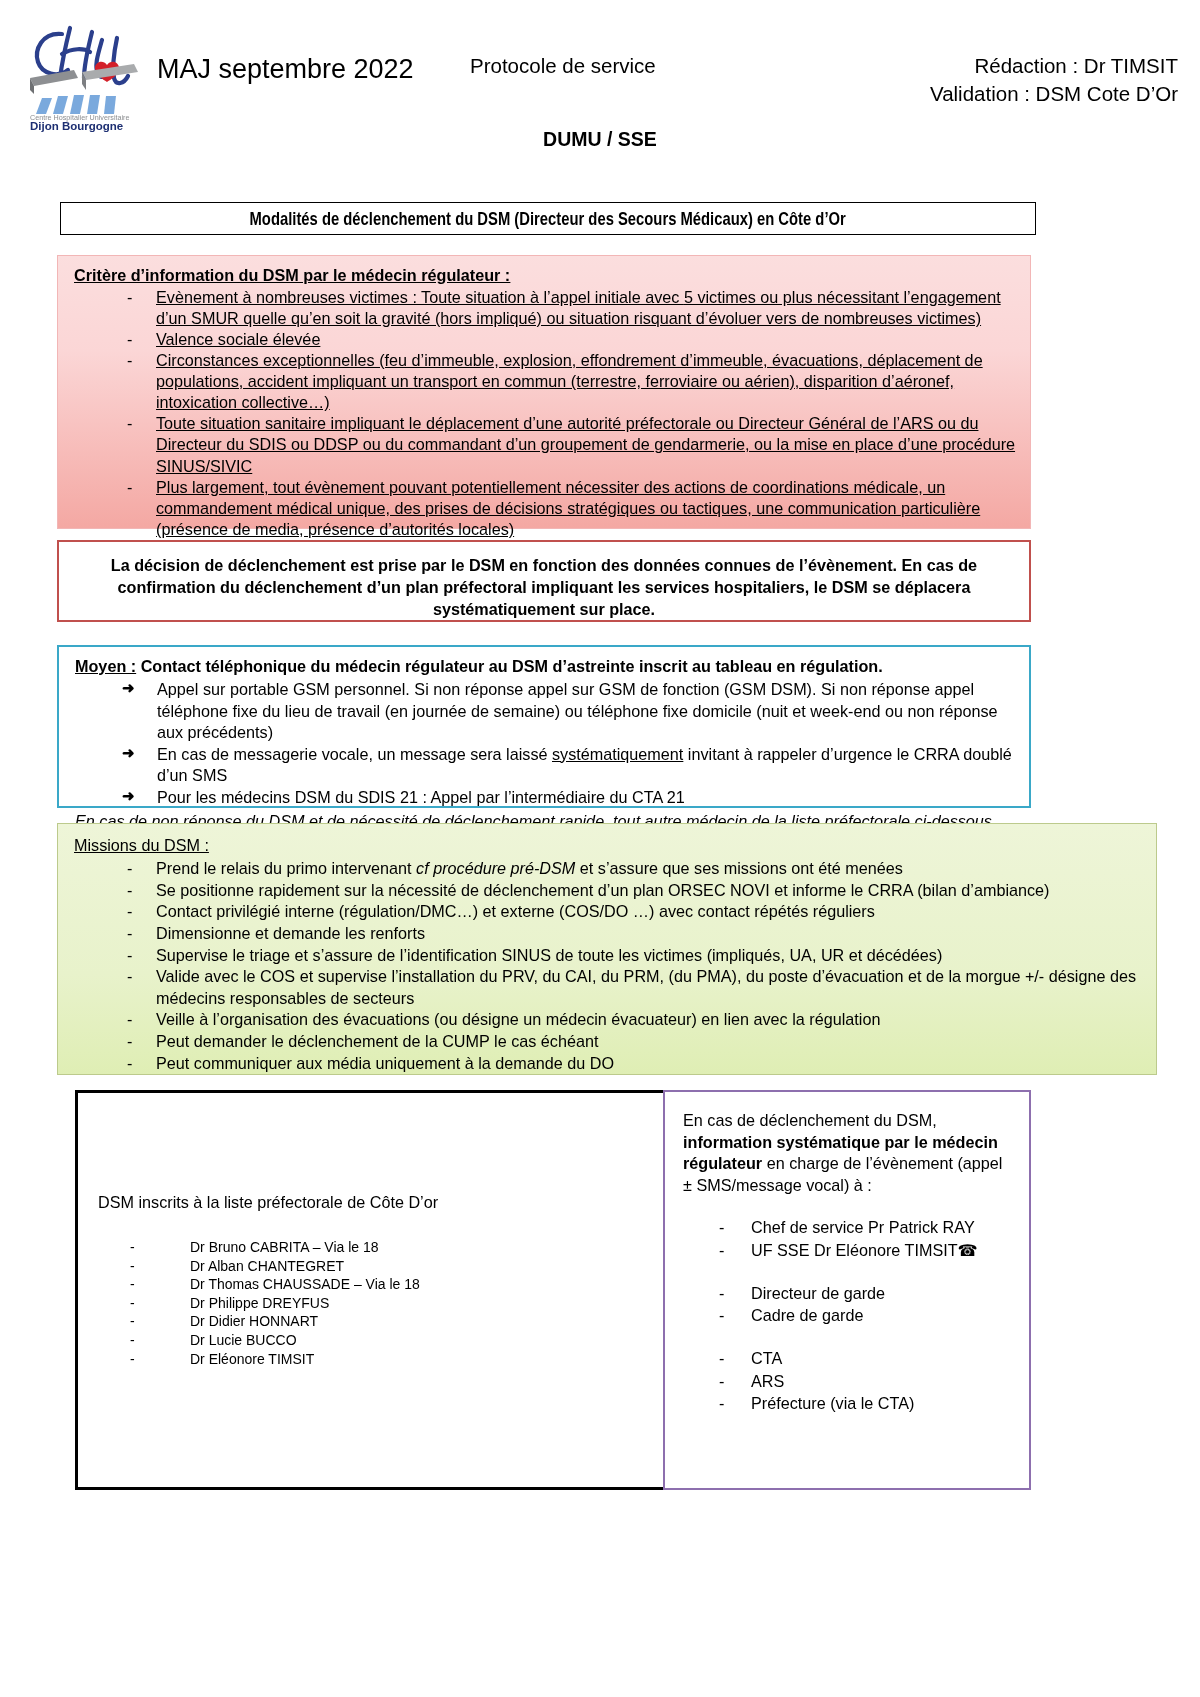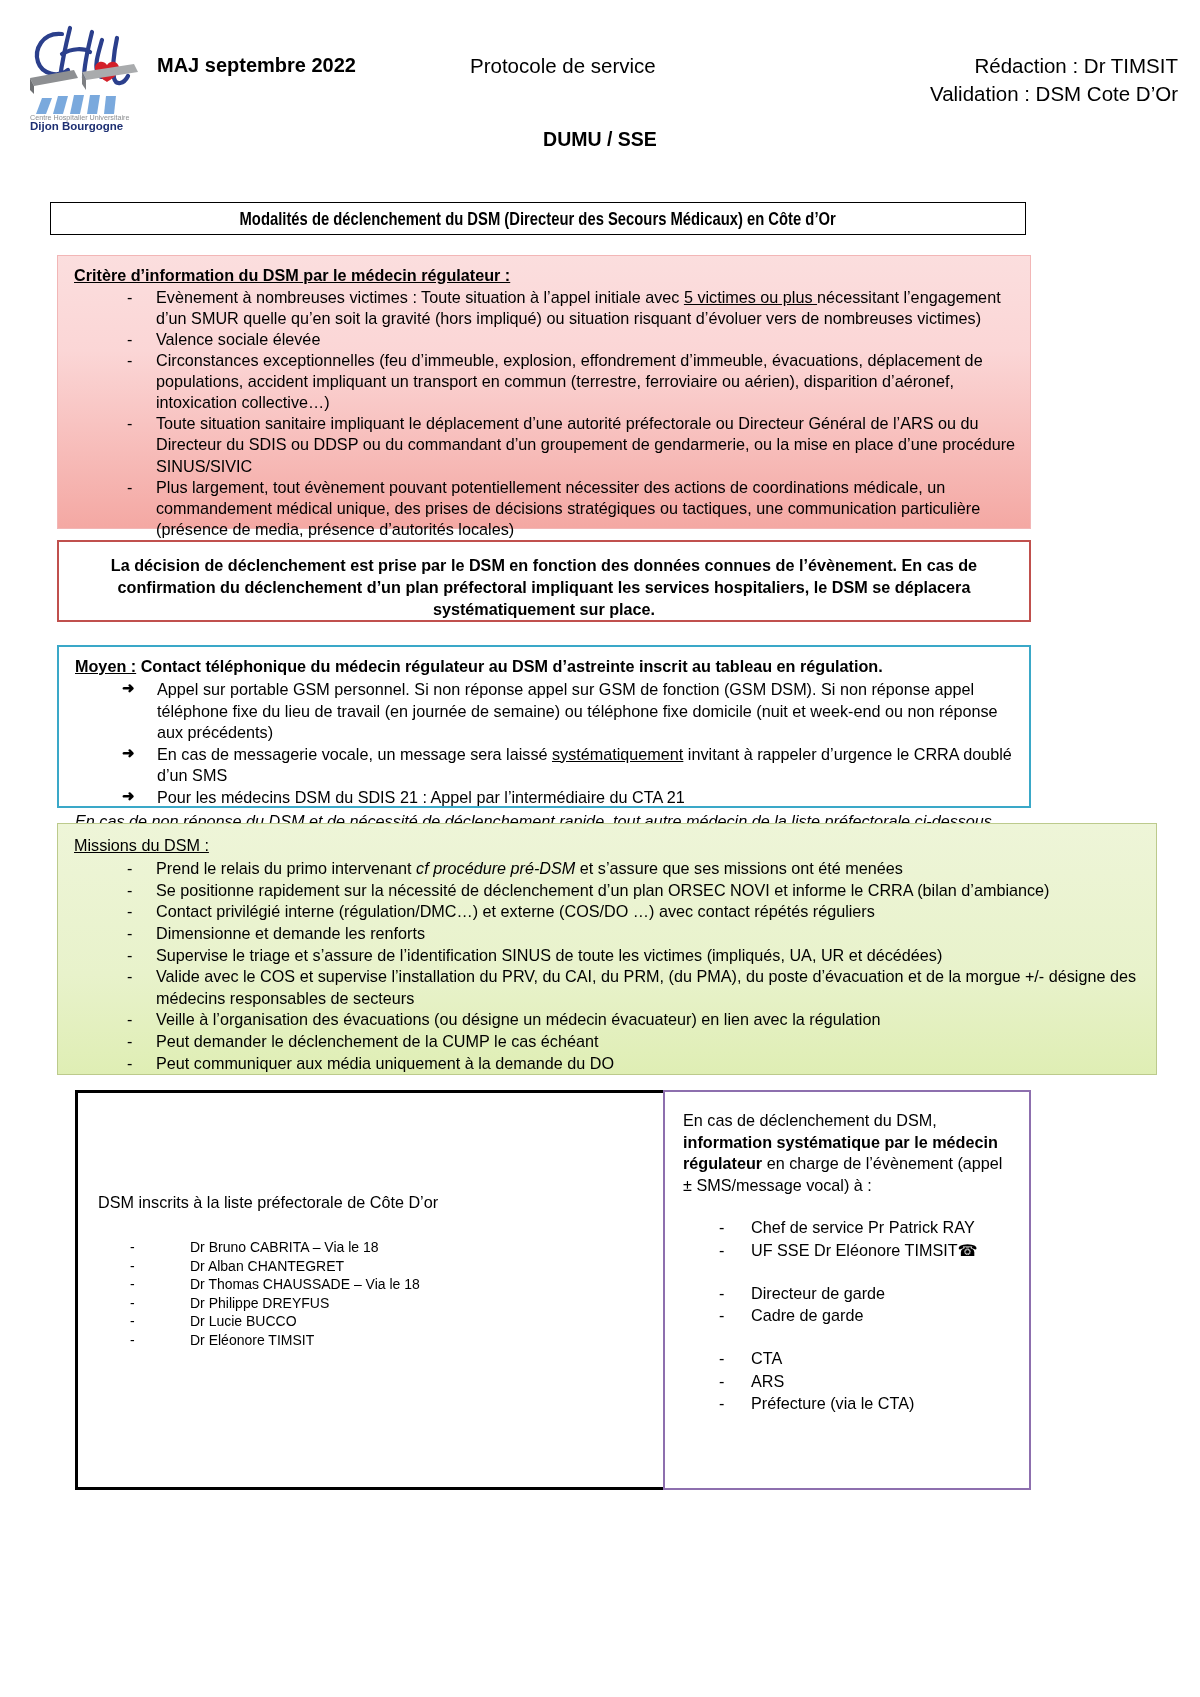--- a/index.html
+++ b/index.html
@@ -9,46 +9,47 @@
     font-family:"Liberation Sans", sans-serif;
     color:#000000;
     -webkit-font-smoothing:antialiased;
   }
   .page{position:relative;width:1200px;height:1697px;overflow:hidden;}
 
   
   .header{position:absolute;left:0;top:0;width:1200px;height:175px;}
   .logo{position:absolute;left:22px;top:20px;width:130px;height:110px;}
   .logo svg{display:block;}
-  .hdr-maj{position:absolute;left:157px;top:54px;font-size:20px;font-weight:bold;}
+  .hdr-maj{position:absolute;left:157px;top:54px;font-size:27px;}
   .hdr-mid{position:absolute;left:470px;top:54px;font-size:20.5px;}
   .hdr-right{position:absolute;right:22px;top:52px;text-align:right;font-size:20.5px;line-height:1.35;}
   .hdr-dumu{position:absolute;left:0;top:128px;width:1200px;text-align:center;font-size:19.5px;font-weight:bold;}
 
   
   .title-bar{
-    position:absolute;left:50px;top:202px;width:974px;height:31px;
+    position:absolute;left:60px;top:202px;width:974px;height:31px;
     border:1.2px solid #000;background:#ffffff;
     display:flex;align-items:center;justify-content:center;
   }
   .title-bar .t{
     font-size:18.5px;font-weight:bold;
     transform:scaleX(0.80);
     white-space:nowrap;letter-spacing:0px;
   }
 
   
   .box{position:absolute;box-sizing:border-box;}
 
   
   .box-pink{
     left:57px;top:255px;width:974px;height:274px;
     border:1.5px solid #f2b6b6;
     background:linear-gradient(180deg,#fbdede 0%,#fbd6d6 35%,#f4a8a3 100%);
     padding:10px 14px 6px 16px;
+    text-decoration:underline;
   }
   
   .box-red{
     left:57px;top:540px;width:974px;height:82px;
     border:2.2px solid #c0504d;background:#ffffff;
     padding:12px 20px;
   }
   
   .box-blue{
     left:57px;top:645px;width:974px;height:163px;
@@ -218,20 +219,21 @@
   </div>
 
   <div class="box box-black">
     <p class="black-title">DSM inscrits à la liste préfectorale de Côte D’or</p>
     <div class="black-list">
       <ul class="dash">
         <li>Dr Bruno CABRITA – Via le 18</li>
         <li>Dr Alban CHANTEGRET</li>
         <li>Dr Thomas CHAUSSADE – Via le 18</li>
         <li>Dr Philippe DREYFUS</li>
+        <li>Dr Didier HONNART</li>
         <li>Dr Lucie BUCCO</li>
         <li>Dr Eléonore TIMSIT</li>
       </ul>
     </div>
   </div>
 
   <div class="box box-purple">
     <p class="purple-intro"><span>En cas de déclenchement du DSM, </span><b>information systématique par le médecin régulateur</b><span> en charge de l’évènement (appel ± SMS/message vocal) à :</span></p>
 
     <ul class="dash purple">

